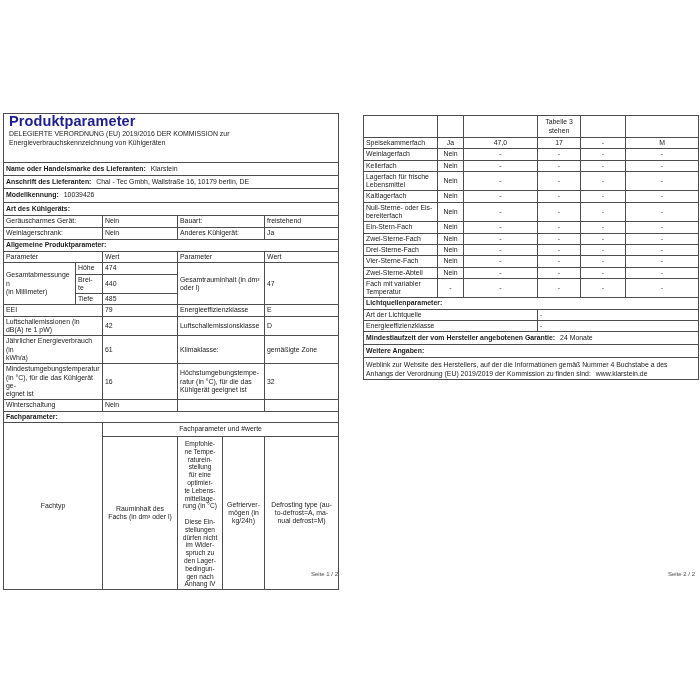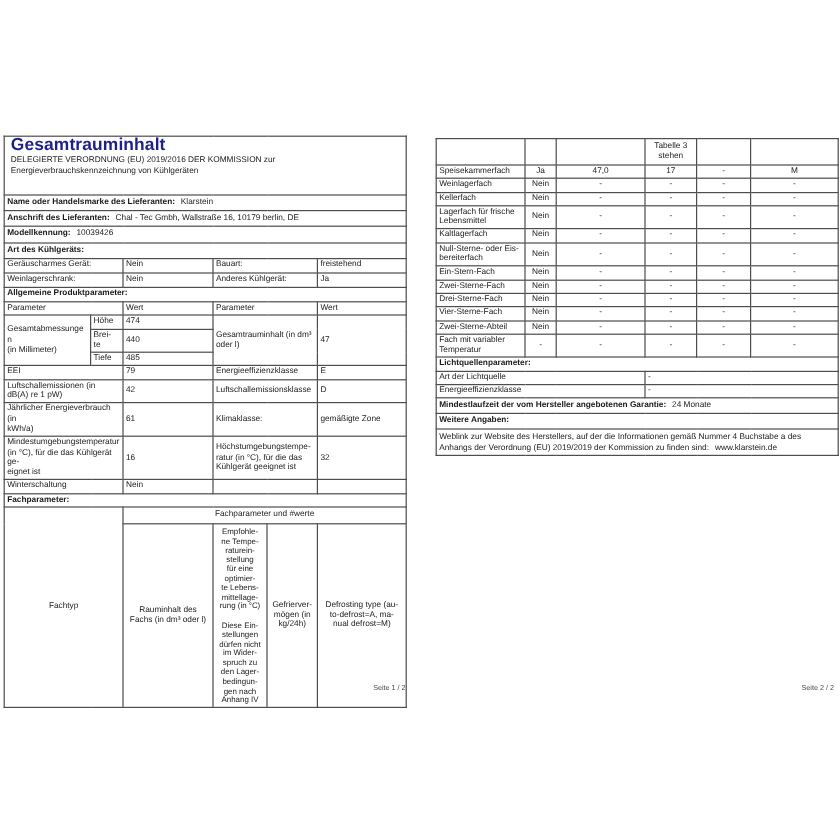--- a/index.html
+++ b/index.html
@@ -35,21 +35,21 @@
           <col style="width:27px">
           <col style="width:75px">
         <col style="width:45px">
           <col style="width:42px">
           <col style="width:74px">
       </colgroup>
 
       <tbody>
           <tr style="height:49px">
         <td colspan="6" class="title-cell">
-          <div class="doc-title">Gesamtrauminhalt</div>
+          <div class="doc-title">Produktparameter</div>
           <p class="doc-sub">DELEGIERTE VERORDNUNG (EU) 2019/2016 DER KOMMISSION zur Energieverbrauchskennzeichnung von Kühlgeräten</p>
         </td>
       </tr>
 
       <tr style="height:13px">
         <td colspan="6">
           <span class="b">Name oder Handelsmarke des Lieferanten:</span>
           <span class="val">Klarstein</span>
         </td>
       </tr>

